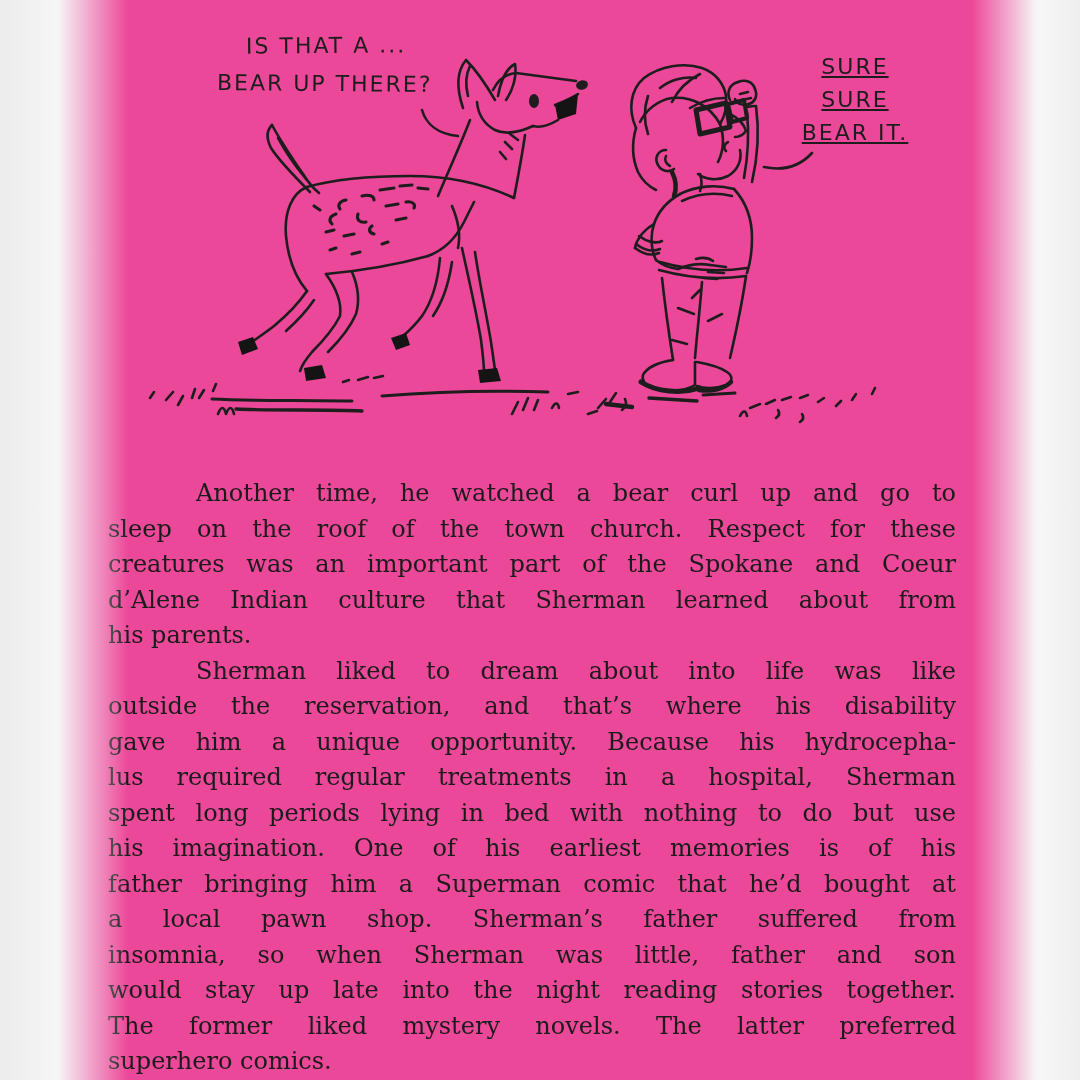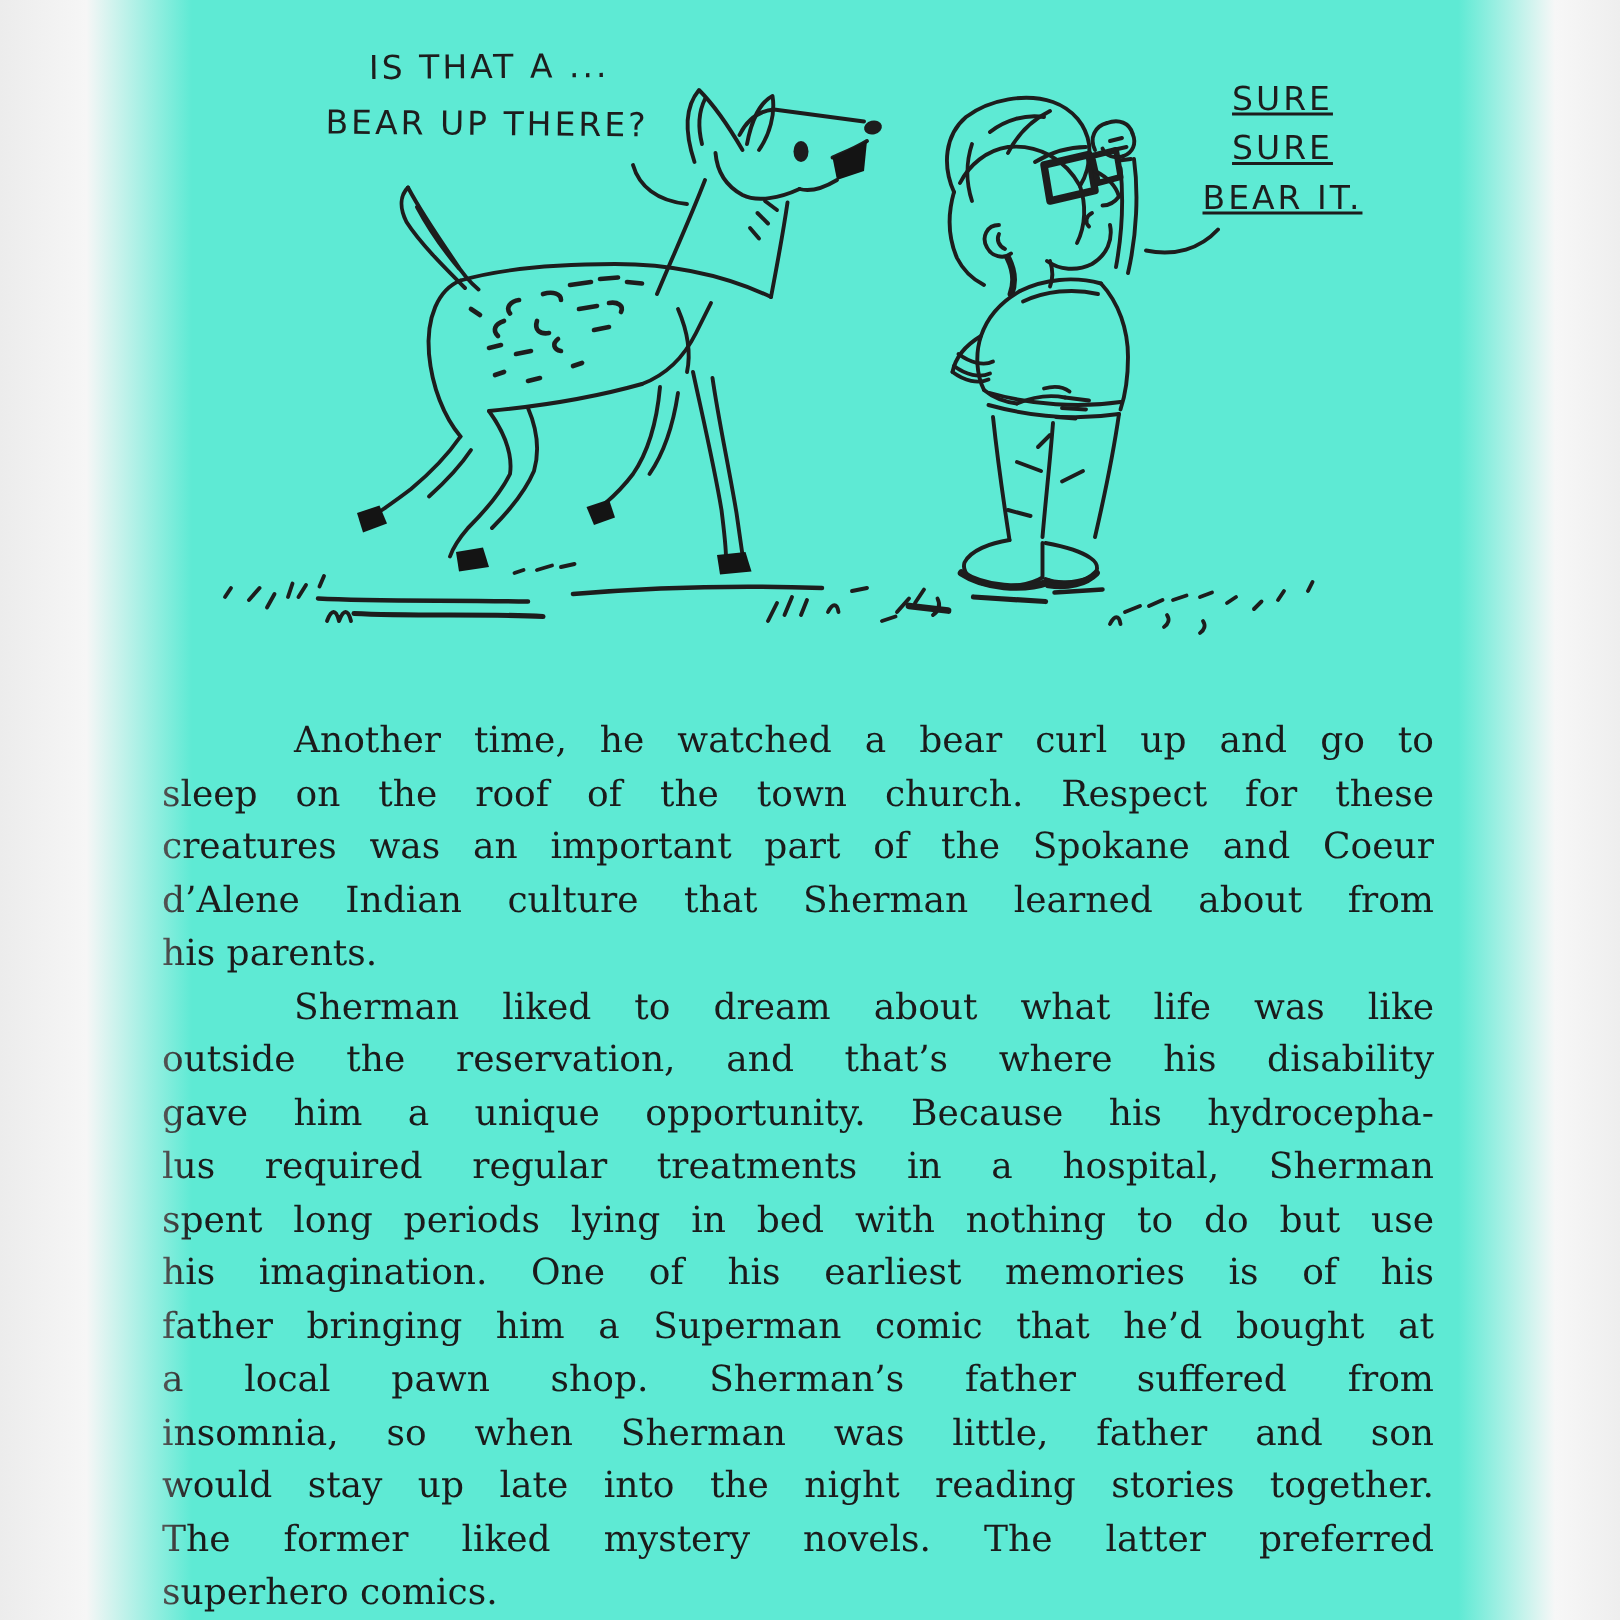--- a/index.html
+++ b/index.html
@@ -1,16 +1,16 @@
 <!DOCTYPE html>
 <html><head>
 <meta charset="utf-8">
 <style>
   html,body{margin:0;padding:0;background:#fff;}
-  .page{position:relative;width:1080px;height:1080px;background:#5eead4;overflow:hidden;
+  .page{position:relative;width:1080px;height:1080px;background:#ec4899;overflow:hidden;
         font-family:"DejaVu Serif",serif;}
   .edge{position:absolute;top:0;bottom:0;pointer-events:none;z-index:5;}
   .edge-left{left:0;width:128px;background:linear-gradient(to right,#ececec 0%,#f6f6f6 45%,rgba(255,255,255,0) 100%);}
   .edge-right{right:0;width:108px;background:linear-gradient(to left,#eeeeee 0%,#f7f7f7 40%,rgba(255,255,255,0) 100%);}
 
   .illustration{position:absolute;left:0;top:0;width:1080px;height:460px;}
   .illustration svg{position:absolute;left:100px;top:10px;}
 
   .speech{position:absolute;font-family:"DejaVu Sans",sans-serif;color:#1d1d1d;
           white-space:nowrap;font-size:22px;letter-spacing:2px;}
@@ -233,21 +233,21 @@
 
   <div class="text-block">
       <div class="paragraph">
         <div class="text-line indent">Another time, he watched a bear curl up and go to</div>
         <div class="text-line">sleep on the roof of the town church. Respect for these</div>
         <div class="text-line">creatures was an important part of the Spokane and Coeur</div>
         <div class="text-line">d’Alene Indian culture that Sherman learned about from</div>
         <div class="text-line last">his parents.</div>
       </div>
       <div class="paragraph">
-        <div class="text-line indent">Sherman liked to dream about what life was like</div>
+        <div class="text-line indent">Sherman liked to dream about into life was like</div>
         <div class="text-line">outside the reservation, and that’s where his disability</div>
         <div class="text-line">gave him a unique opportunity. Because his hydrocepha-</div>
         <div class="text-line">lus required regular treatments in a hospital, Sherman</div>
         <div class="text-line">spent long periods lying in bed with nothing to do but use</div>
         <div class="text-line">his imagination. One of his earliest memories is of his</div>
         <div class="text-line">father bringing him a Superman comic that he’d bought at</div>
         <div class="text-line">a local pawn shop. Sherman’s father suffered from</div>
         <div class="text-line">insomnia, so when Sherman was little, father and son</div>
         <div class="text-line">would stay up late into the night reading stories together.</div>
         <div class="text-line">The former liked mystery novels. The latter preferred</div>

